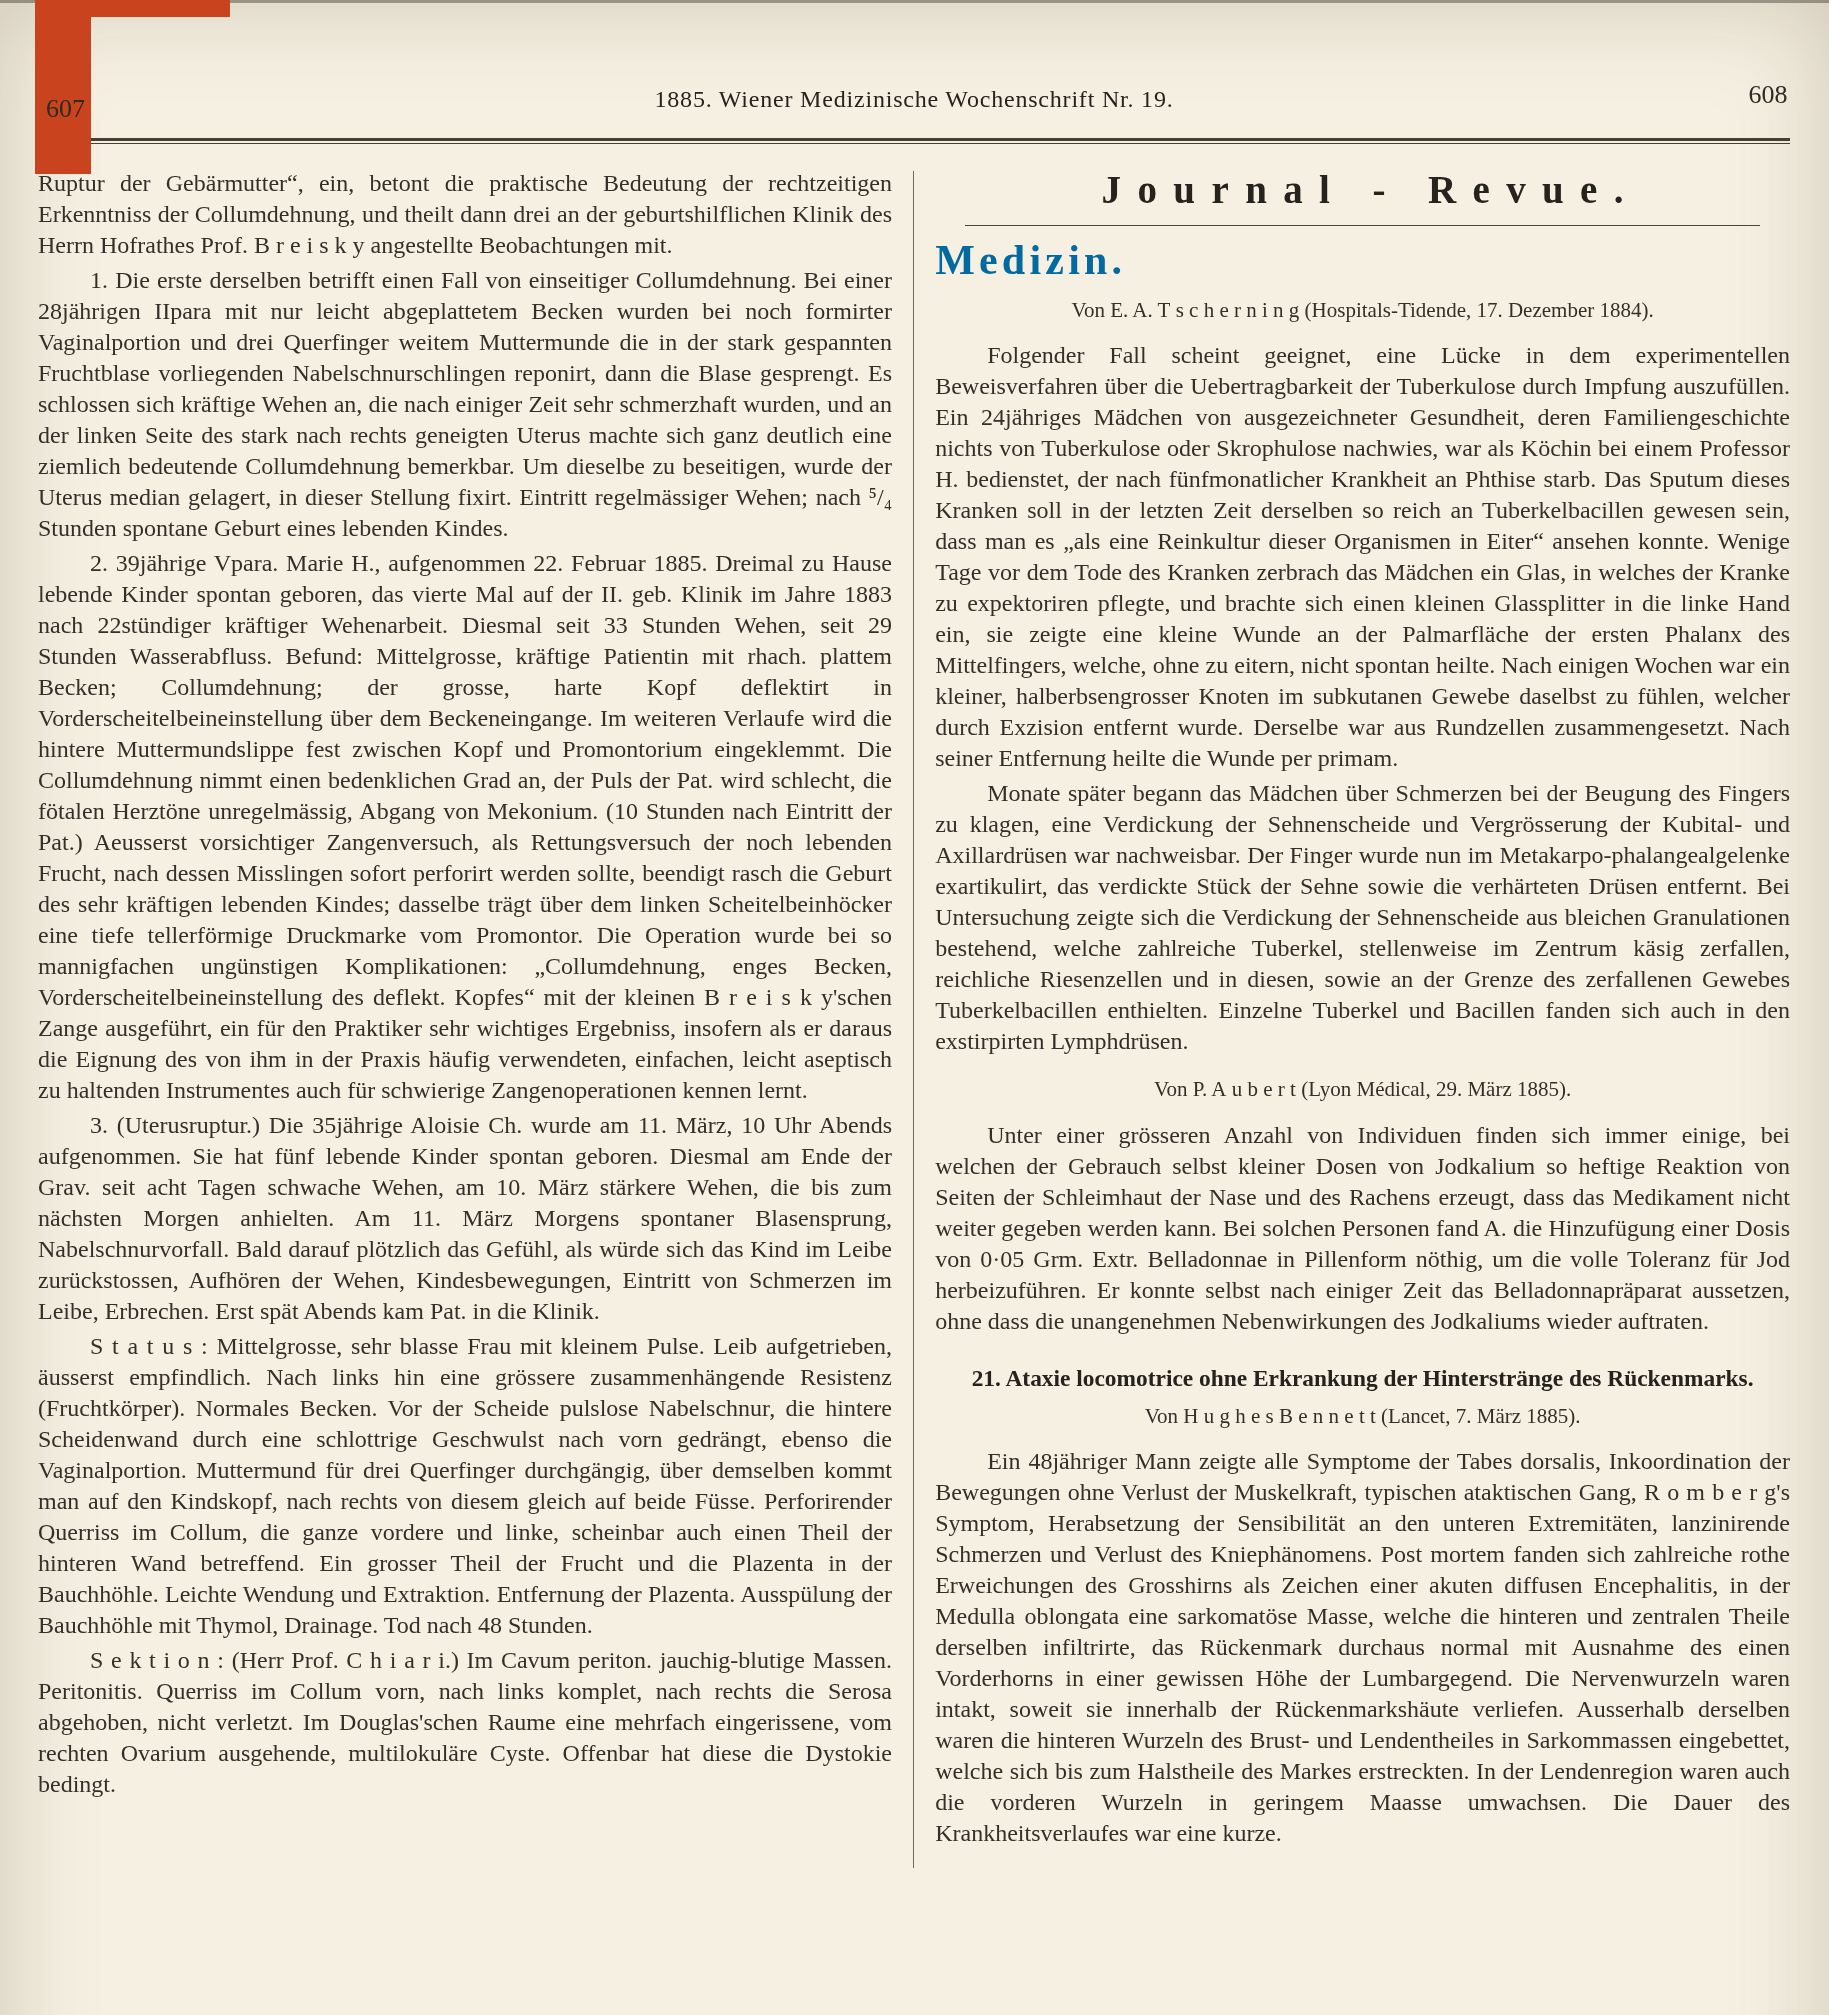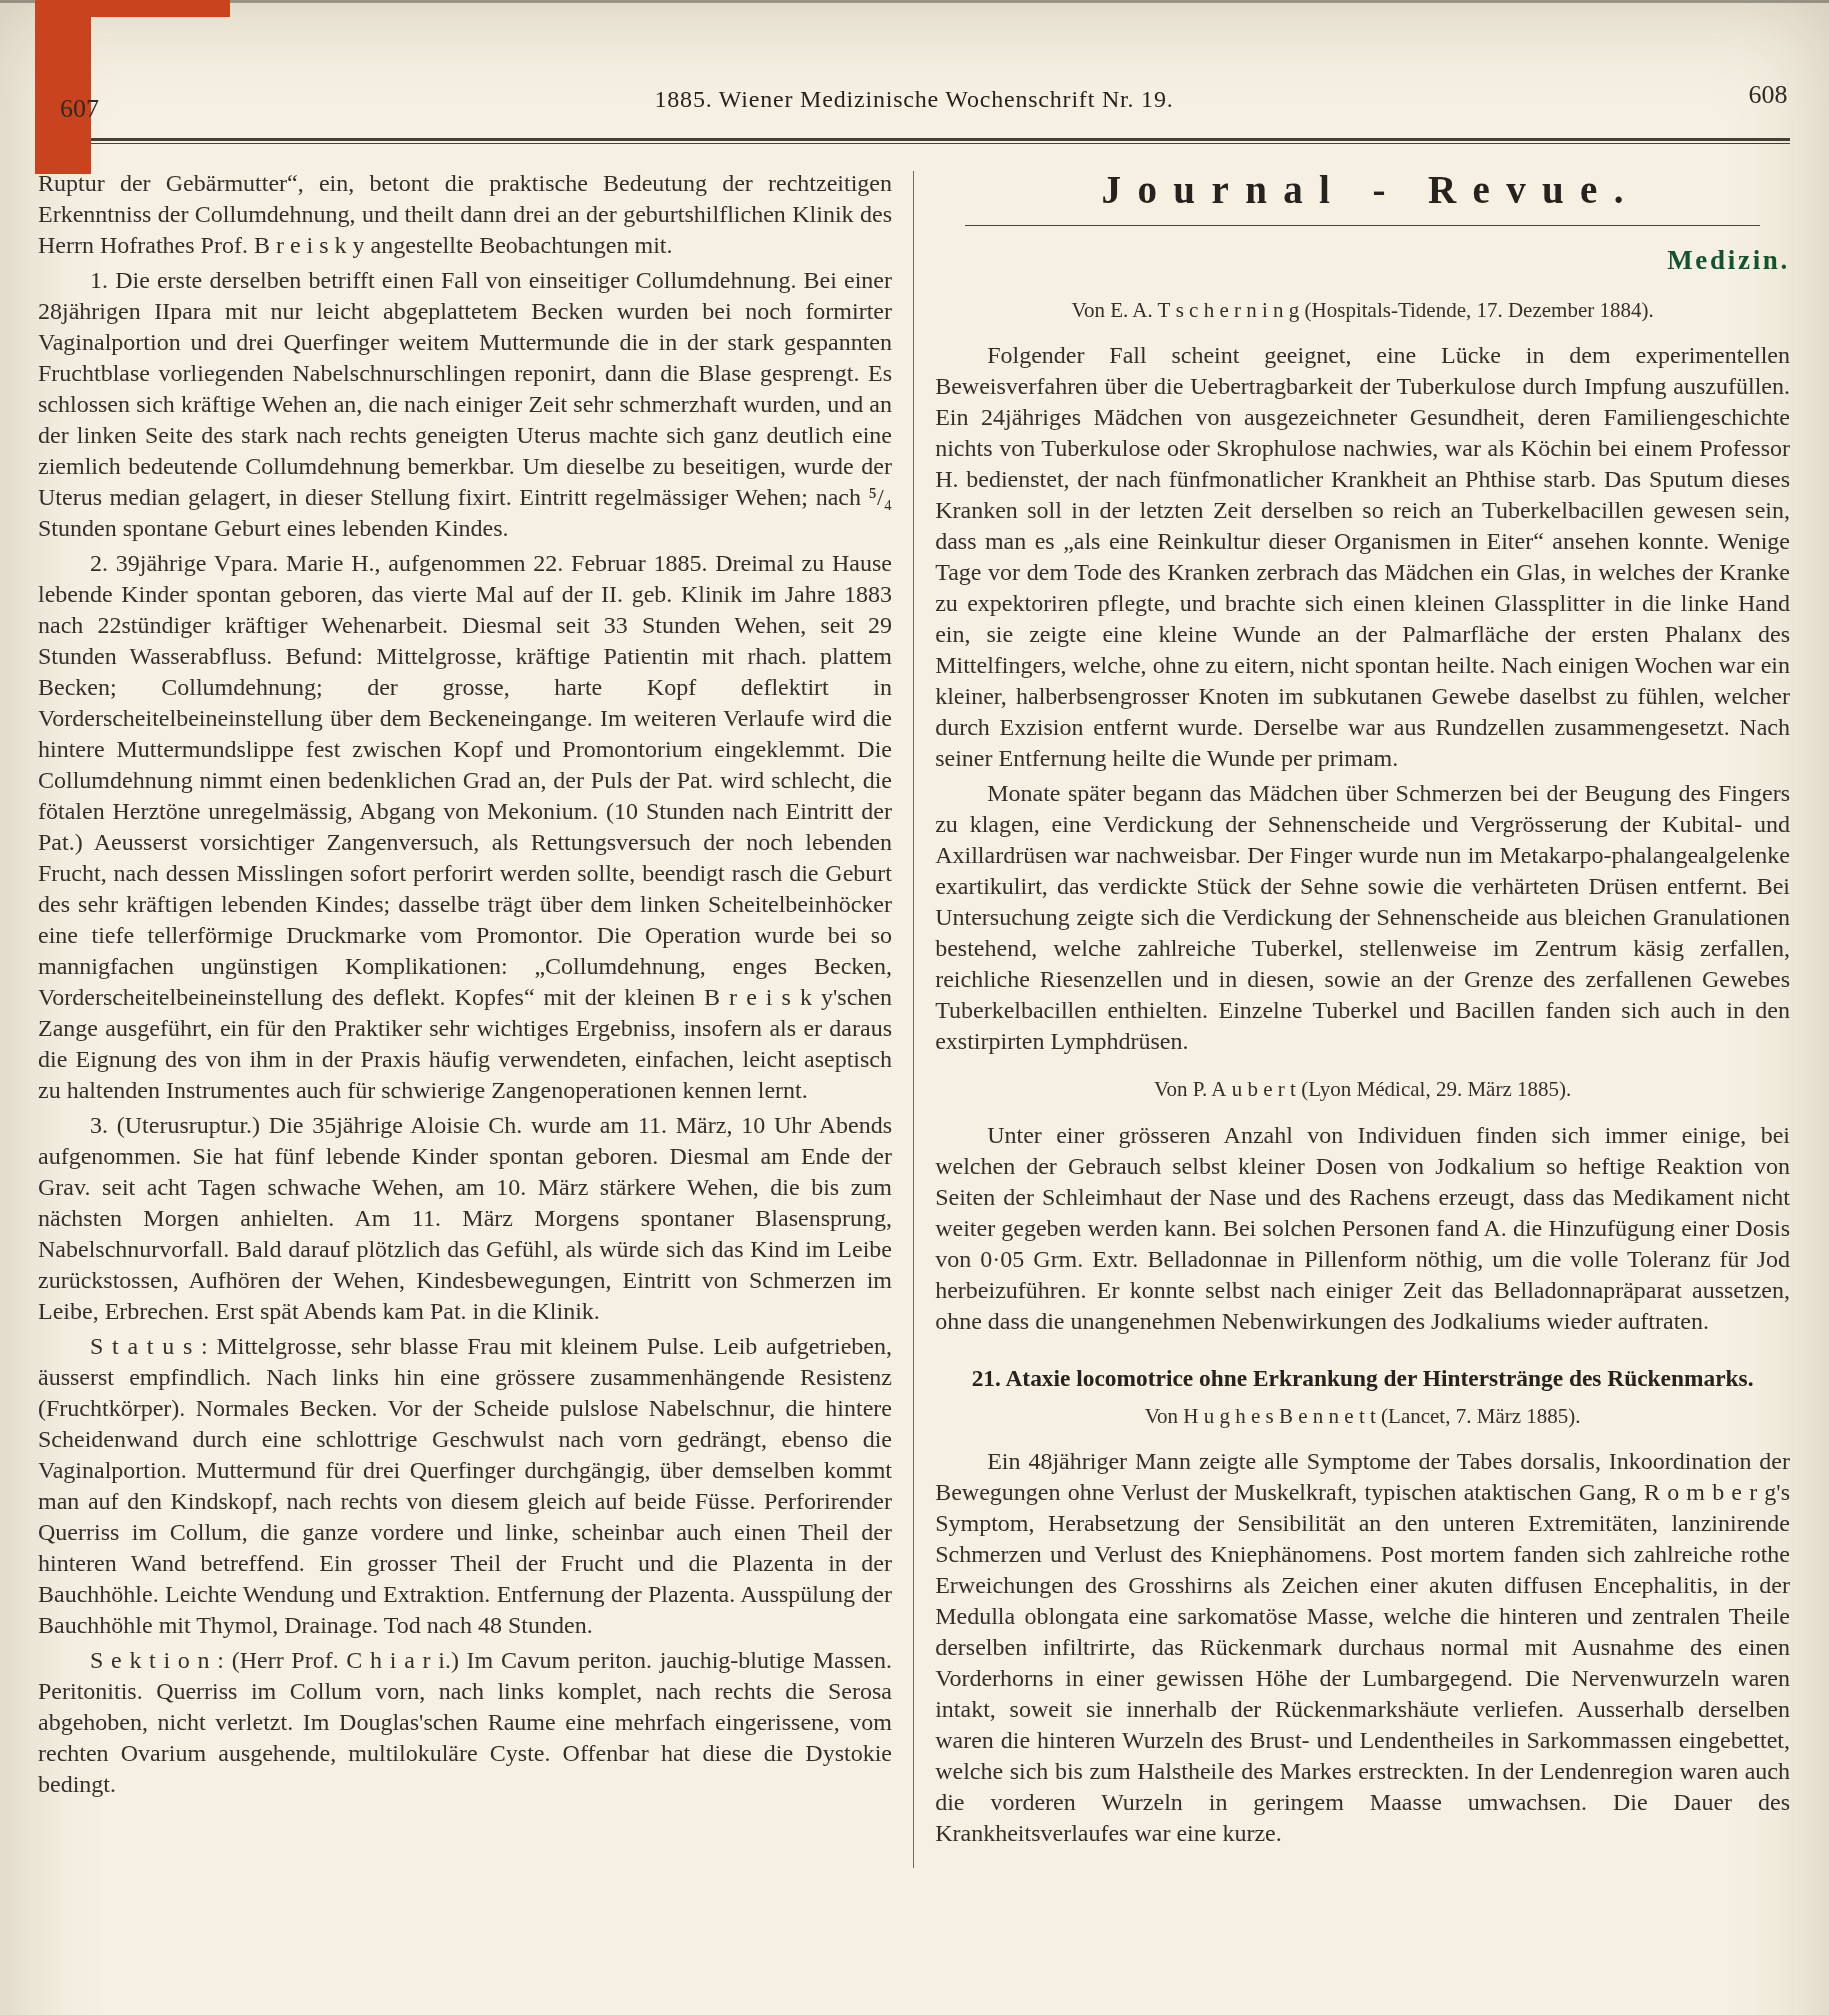--- a/index.html
+++ b/index.html
@@ -19,21 +19,21 @@
   }
   .top-edge {
     position: absolute; top: 0; left: 0; width: 100%; height: 2.8px;
     background: rgba(45,40,33,.40);
   }
   .red-mark-v { position: absolute; top: 0; left: 35px; width: 56px; height: 174px; }
   .red-mark-h { position: absolute; top: 0; left: 35px; width: 195px; height: 17px; }
 
   .page-header { position: relative; height: 40px; }
   .pagenum { position: absolute; font-size: 26px; color: #2e2a24; }
-  .pagenum.left  { left: 22px; top: 11.3px; }
+  .pagenum.left  { left: 8px; top: 11.3px; }
   .pagenum.right { right: 2.4px; top: -3.2px; }
   .issue-title {
     position: absolute; left: 0; right: 0; top: 3.2px;
     text-align: center; font-size: 24px; font-weight: 400;
     letter-spacing: 0.8px; color: #26231e;
   }
   .header-rule {
     margin-top: 14.5px; height: 6.9px;
     border-top: 3.2px solid #453f35;
     border-bottom: 1.2px solid #453f35;
@@ -52,23 +52,23 @@
   .col p.noindent { text-indent: 0; }
 
   .journal-revue {
     margin: 6.4px 0 0; text-align: center;
     font-size: 39px; font-weight: 700;
     letter-spacing: .42em; text-indent: .42em;
     color: #26231e; white-space: nowrap;
   }
   .revue-rule { height: 1.2px; background: #4a443b; margin: 20px auto 18.5px; width: 93%; }
   .medizin {
-    margin: 0 0 21px; text-align: right;
-    font-size: 27px; font-weight: 700;
-    letter-spacing: .10em; color: #14532d;
+    margin: 0 0 21px; text-align: left;
+    font-size: 42px; font-weight: 700;
+    letter-spacing: .10em; color: #0369a1;
   }
   .article { margin-bottom: 18.5px; }
   .article-title {
     margin: 26px 16px 8px; text-align: center;
     font-size: 23.4px; line-height: 31px; font-weight: 700;
     color: #26231e; text-indent: 0;
   }
   .article:first-child .article-title { margin-top: 0; }
   .byline {
     text-align: center; font-size: 21px; line-height: 26.6px;

